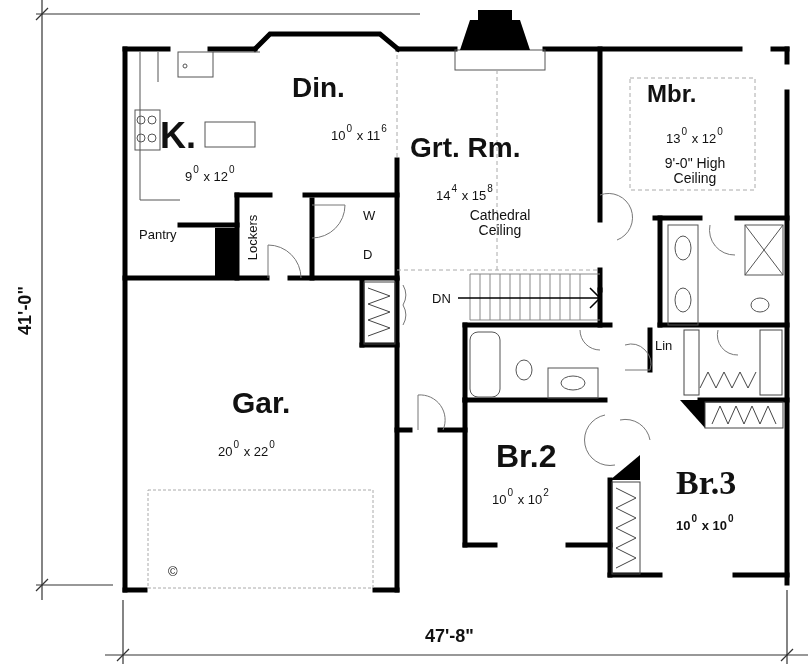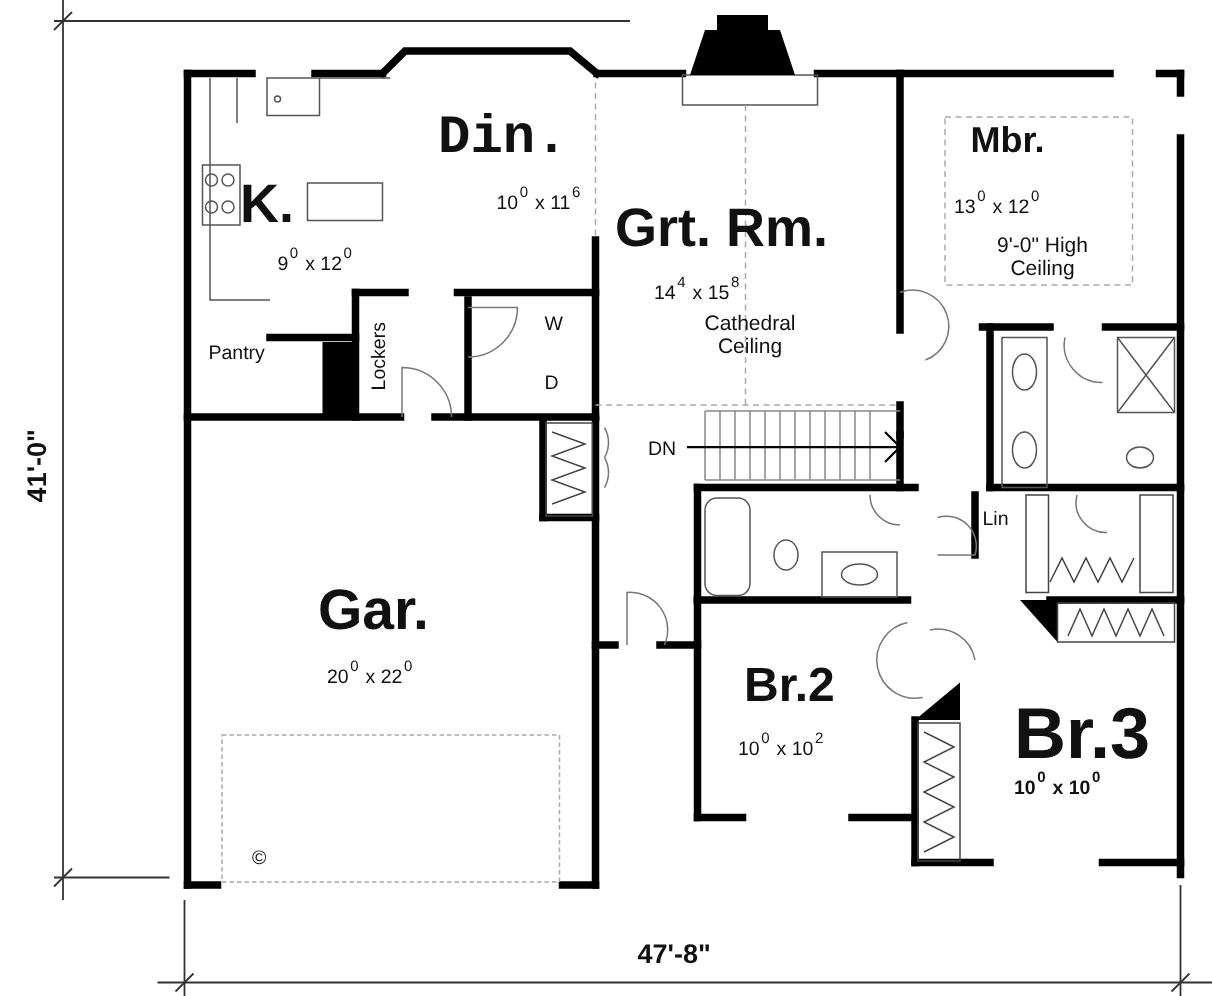--- a/index.html
+++ b/index.html
@@ -181,54 +181,54 @@
     <rect x="760" y="330" width="22" height="65"></rect>
     <polyline points="700,388 708,372 716,388 724,372 732,388 740,372 748,388 756,372"></polyline>
   </g>
 </svg>
 
 <div class="lbl big" style="left:160px;top:118px;font-size:36px;">K.</div>
 <div class="lbl dim" style="left:185px;top:165px;">
   <span>9</span><sup>0</sup> <span>x</span> <span>12</span><sup>0</sup>
 </div>
 
-<div class="lbl big" style="left:292px;top:74px;font-size:36px;font-family:Liberation Mono, monospace;">Din.</div>
+<div class="lbl big" style="left:292px;top:74px;font-size:28px;">Din.</div>
 <div class="lbl dim" style="left:290px;top:124px;margin-left:41px;">
   <span>10</span><sup>0</sup> <span>x</span> <span>11</span><sup>6</sup>
 </div>
 
-<div class="lbl big" style="left:410px;top:134px;font-size:36px;">Grt. Rm.</div>
+<div class="lbl big" style="left:410px;top:134px;font-size:28px;">Grt. Rm.</div>
 <div class="lbl dim" style="left:436px;top:184px;">
   <span>14</span><sup>4</sup> <span>x</span> <span>15</span><sup>8</sup>
 </div>
 <div class="lbl note" style="left:455px;top:208px;width:90px;">
   <div>Cathedral</div>
   <div>Ceiling</div>
 </div>
 
 <div class="lbl big" style="left:647px;top:82px;font-size:24px;">Mbr.</div>
-<div class="lbl dim" style="left:636px;top:127px;">
+<div class="lbl dim" style="left:666px;top:127px;">
   <span>13</span><sup>0</sup> <span>x</span> <span>12</span><sup>0</sup>
 </div>
 <div class="lbl note" style="left:645px;top:156px;width:100px;">
   <div>9'-0" High</div>
   <div>Ceiling</div>
 </div>
 
-<div class="lbl big" style="left:212px;top:388px;font-size:38px;">Gar.</div>
+<div class="lbl big" style="left:232px;top:388px;font-size:30px;">Gar.</div>
 <div class="lbl dim" style="left:218px;top:440px;">
   <span>20</span><sup>0</sup> <span>x</span> <span>22</span><sup>0</sup>
 </div>
 
 <div class="lbl big" style="left:496px;top:440px;font-size:32px;">Br.2</div>
 <div class="lbl dim" style="left:492px;top:488px;">
   <span>10</span><sup>0</sup> <span>x</span> <span>10</span><sup>2</sup>
 </div>
 
-<div class="lbl big" style="left:676px;top:466px;font-size:48px;">Br.3</div>
+<div class="lbl big" style="left:676px;top:466px;font-size:34px;font-family:Liberation Serif, serif;">Br.3</div>
 <div class="lbl dim" style="left:676px;top:514px;font-weight:bold;">
   <span>10</span><sup>0</sup> <span>x</span> <span>10</span><sup>0</sup>
 </div>
 
 <div class="lbl small" style="left:139px;top:227px;">Pantry</div>
 <div class="lbl small" style="left:222px;top:228px;transform:rotate(-90deg);transform-origin:center;width:60px;text-align:center;top:230px;">Lockers</div>
 <div class="lbl small" style="left:363px;top:208px;">W</div>
 <div class="lbl small" style="left:363px;top:247px;">D</div>
 <div class="lbl small" style="left:432px;top:291px;">DN</div>
 <div class="lbl small" style="left:655px;top:338px;">Lin</div>

